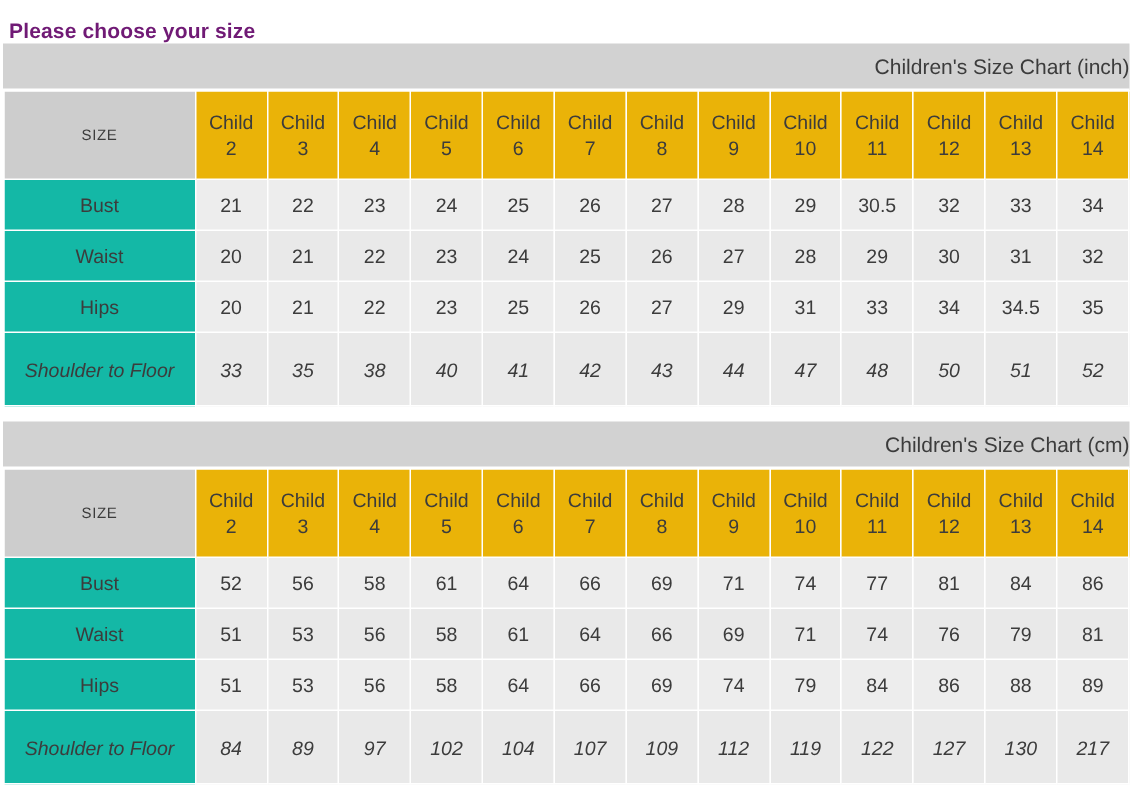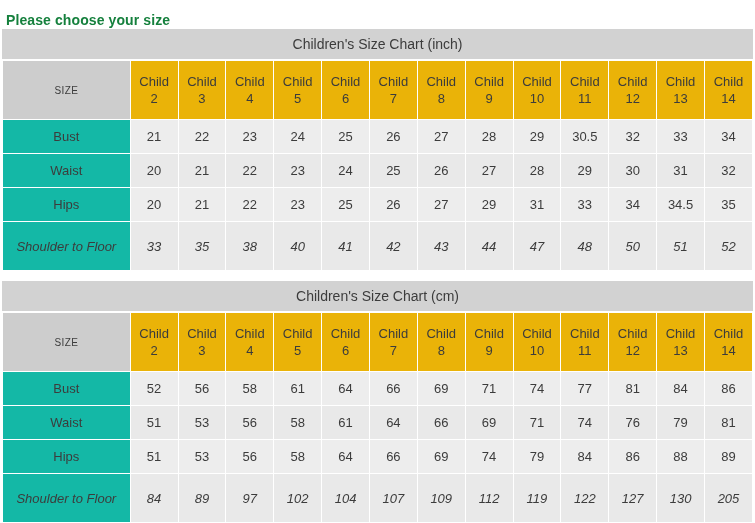--- a/index.html
+++ b/index.html
@@ -16,35 +16,35 @@
   }
   .page {
     position: relative;
     width: 755px;
     height: 523px;
     background: #ffffff;
   }
   .page-heading {
     font-size: 14px;
     font-weight: bold;
-    color: #15803d;
+    color: #701a75;
     padding: 11px 0 0 6px;
     letter-spacing: 0.1px;
     line-height: 18px;
   }
   .chart-block {
     width: 751px;
     margin: 0 0 0 2px;
   }
   .chart-block.second {
     margin-top: 10px;
   }
   .chart-title {
     background: #d2d2d2;
-    text-align: center;
+    text-align: right;
     font-size: 14px;
     color: #3c3c3c;
     height: 30px;
     line-height: 30px;
     border-bottom: 1px solid #ffffff;
   }
   table.size-table {
     border-collapse: collapse;
     width: 751px;
     table-layout: fixed;
@@ -384,19 +384,19 @@
           <td class="data-cell">97</td>
           <td class="data-cell">102</td>
           <td class="data-cell">104</td>
           <td class="data-cell">107</td>
           <td class="data-cell">109</td>
           <td class="data-cell">112</td>
           <td class="data-cell">119</td>
           <td class="data-cell">122</td>
           <td class="data-cell">127</td>
           <td class="data-cell">130</td>
-          <td class="data-cell">205</td>
+          <td class="data-cell">217</td>
         </tr>
       </tbody>
     </table>
   </div>
 
 </div>
 
 </body></html>

